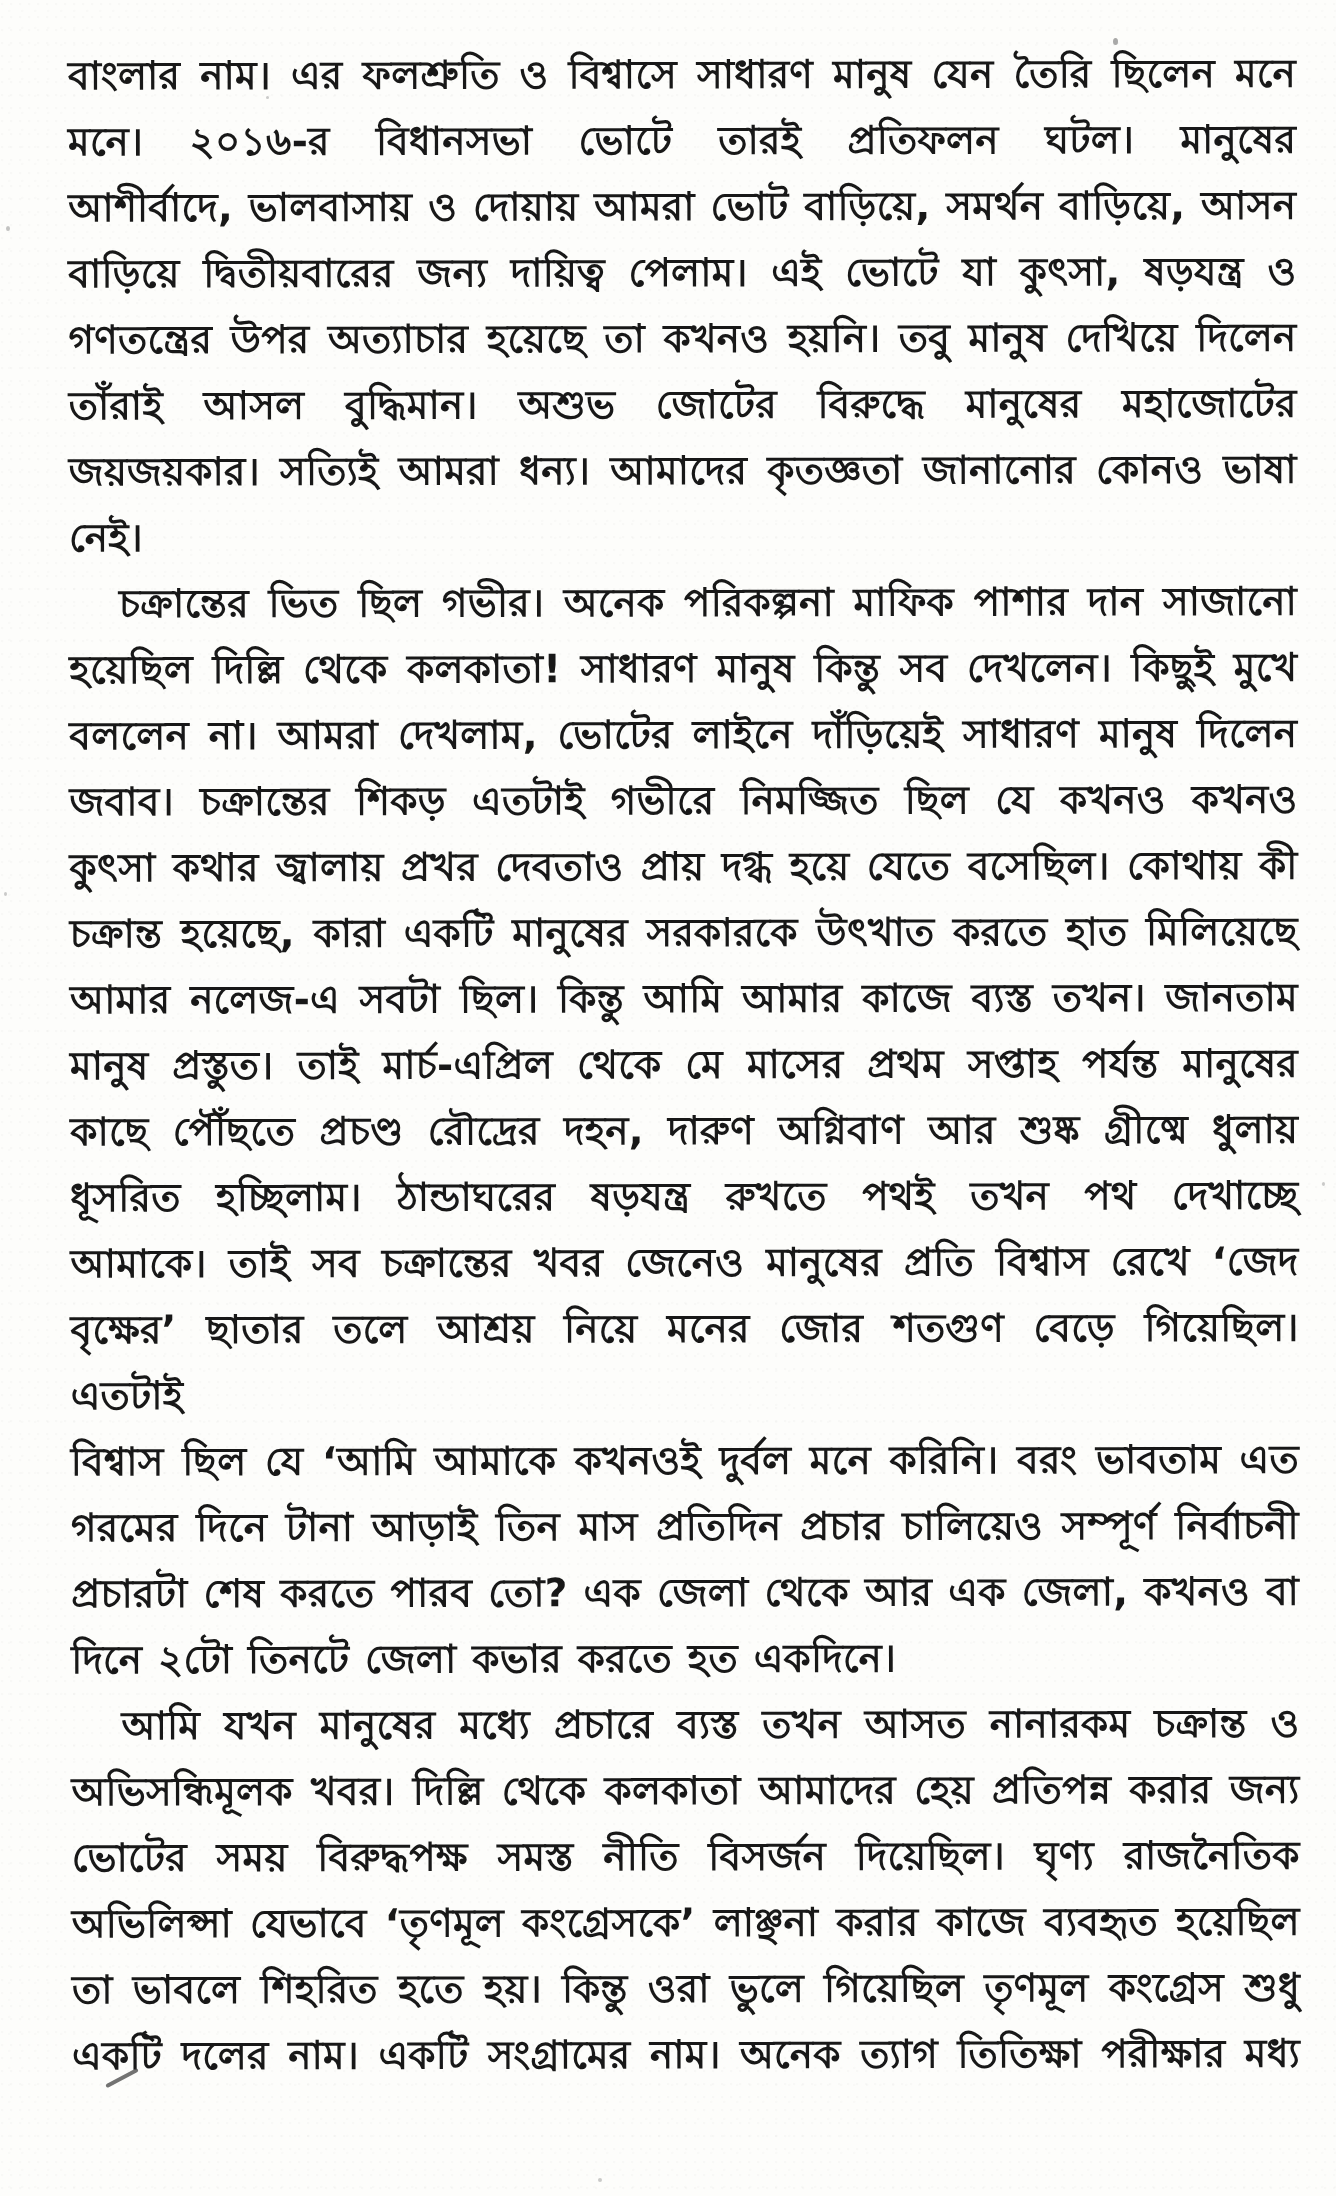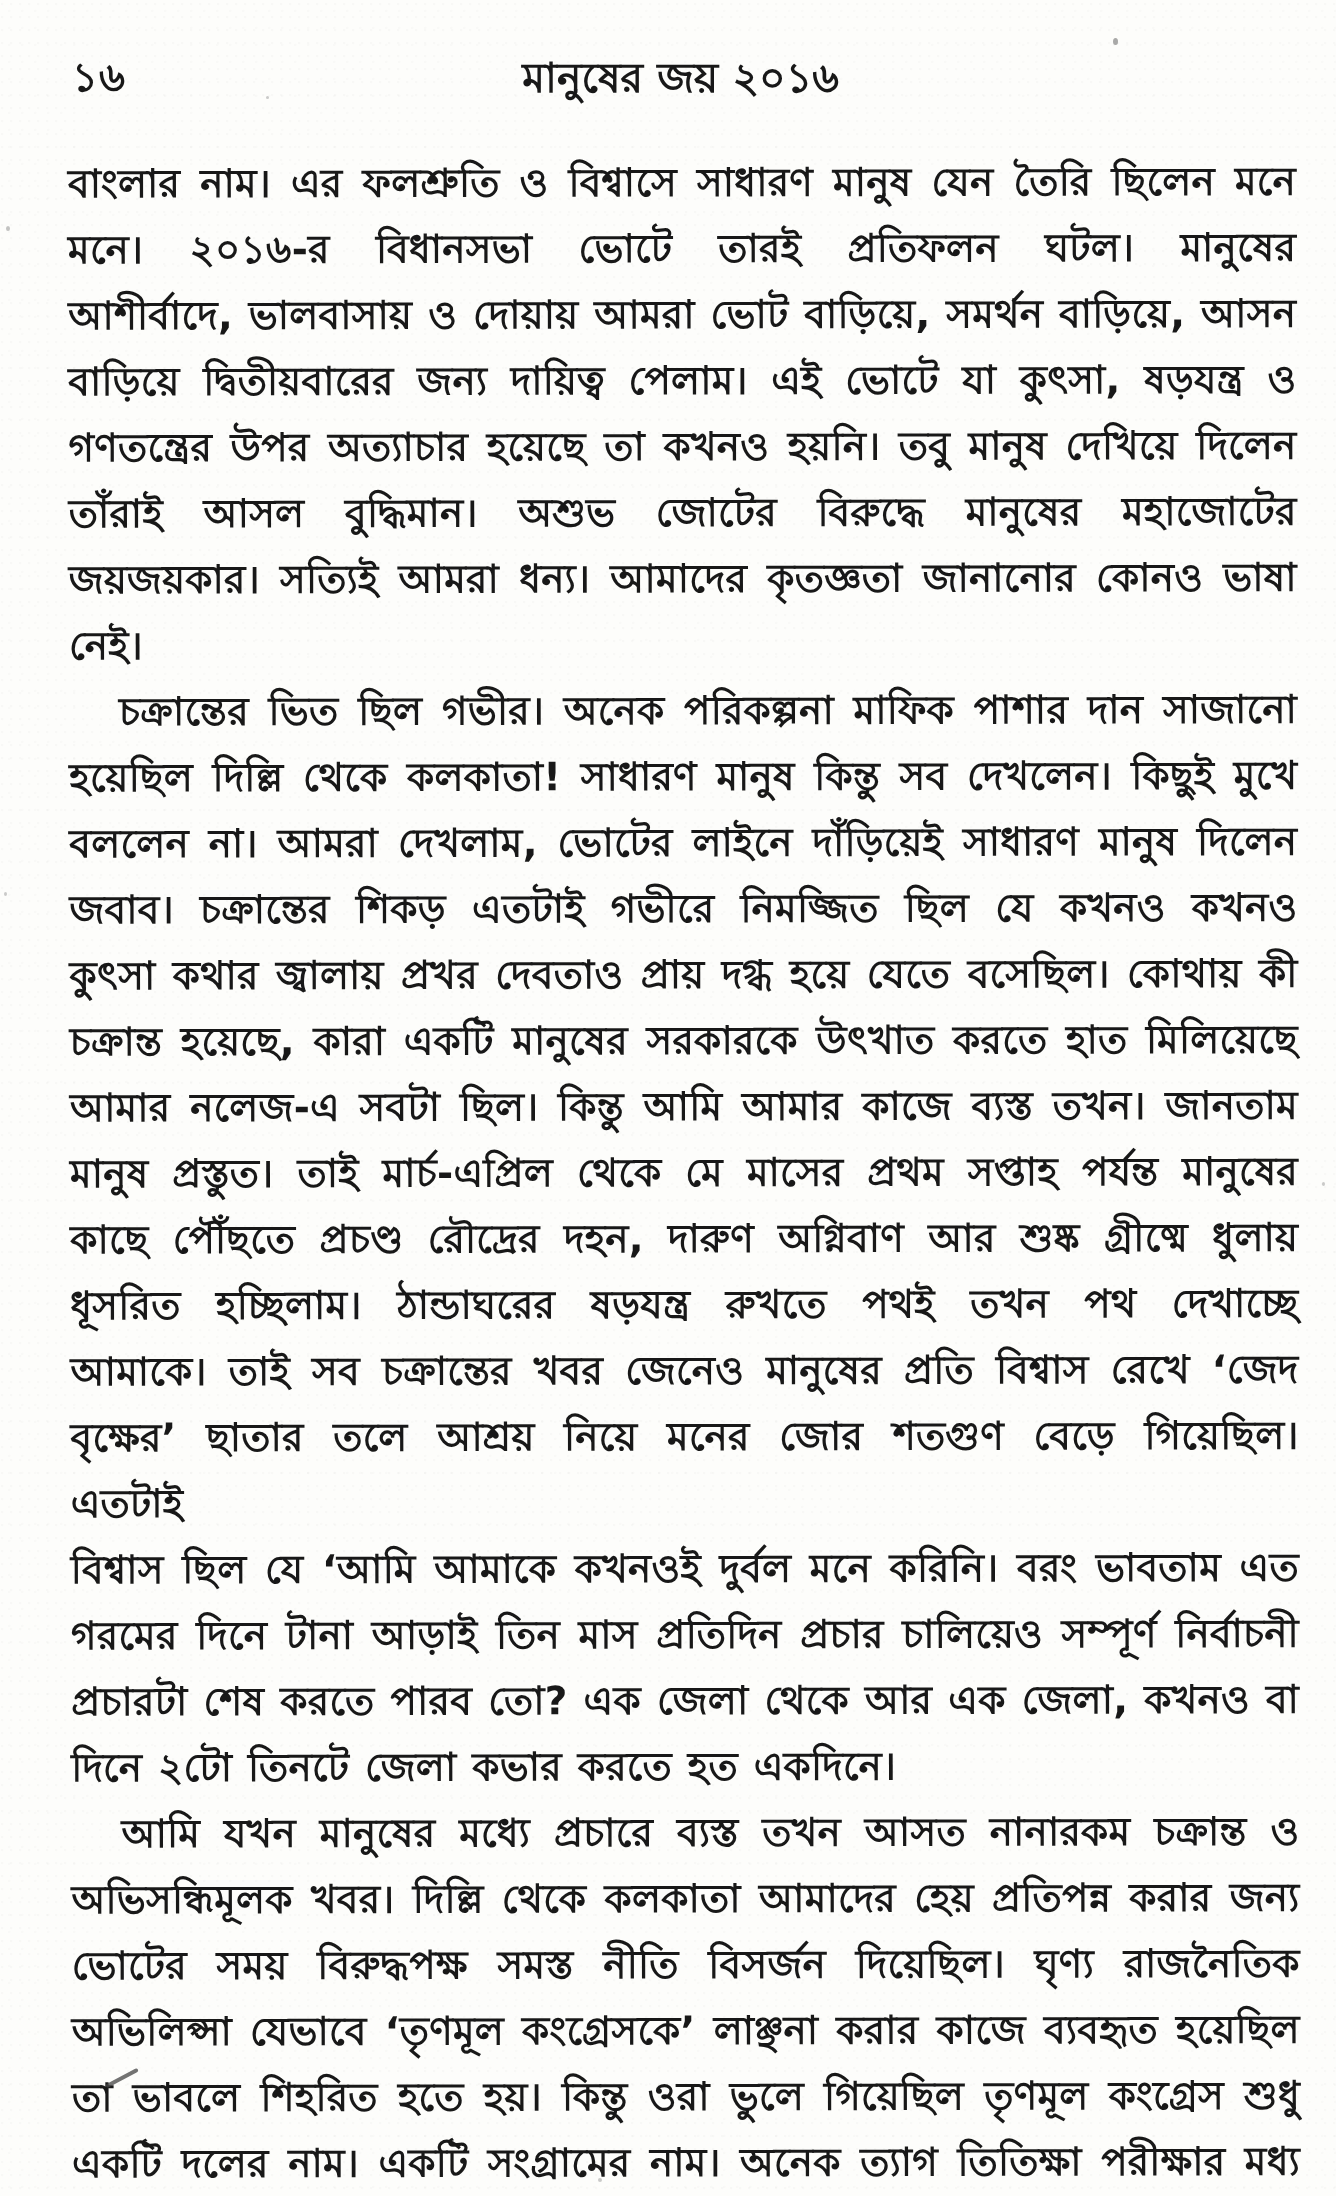--- a/index.html
+++ b/index.html
@@ -85,24 +85,20 @@
     border-radius:2px;
     transform:rotate(-28deg);
     opacity:0.75;
   }
 </style>
 </head>
 <body>
 
 <div class="page">
 
-  <div class="header">
-    <div class="page-number">১৬</div>
-    <div class="book-title">মানুষের জয় ২০১৬</div>
-  </div>
 
   <div class="page-body">
       <div class="line">বাংলার নাম। এর ফলশ্রুতি ও বিশ্বাসে সাধারণ মানুষ যেন তৈরি ছিলেন মনে</div>
       <div class="line">মনে। ২০১৬-র বিধানসভা ভোটে তারই প্রতিফলন ঘটল। মানুষের</div>
       <div class="line">আশীর্বাদে, ভালবাসায় ও দোয়ায় আমরা ভোট বাড়িয়ে, সমর্থন বাড়িয়ে, আসন</div>
       <div class="line">বাড়িয়ে দ্বিতীয়বারের জন্য দায়িত্ব পেলাম। এই ভোটে যা কুৎসা, ষড়যন্ত্র ও</div>
       <div class="line">গণতন্ত্রের উপর অত্যাচার হয়েছে তা কখনও হয়নি। তবু মানুষ দেখিয়ে দিলেন</div>
       <div class="line">তাঁরাই আসল বুদ্ধিমান। অশুভ জোটের বিরুদ্ধে মানুষের মহাজোটের</div>
       <div class="line">জয়জয়কার। সত্যিই আমরা ধন্য। আমাদের কৃতজ্ঞতা জানানোর কোনও ভাষা</div>
       <div class="line short">নেই।</div>

